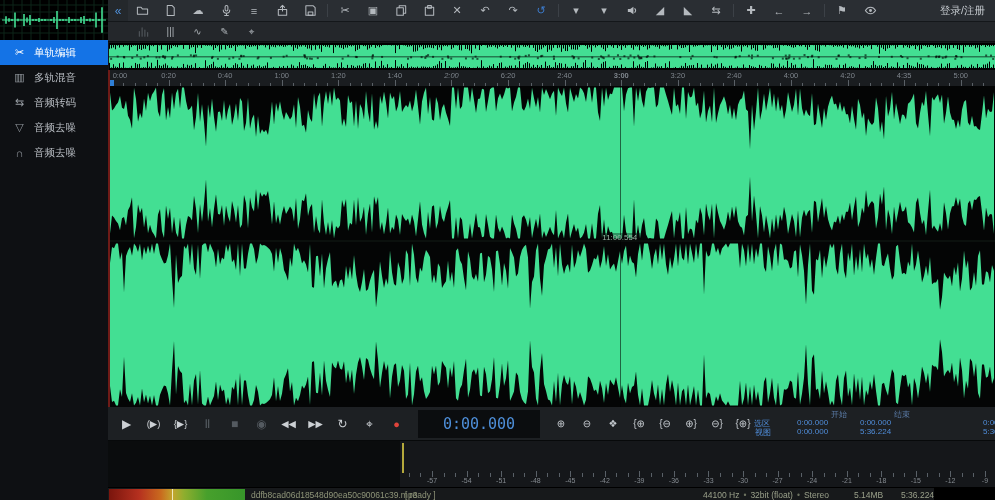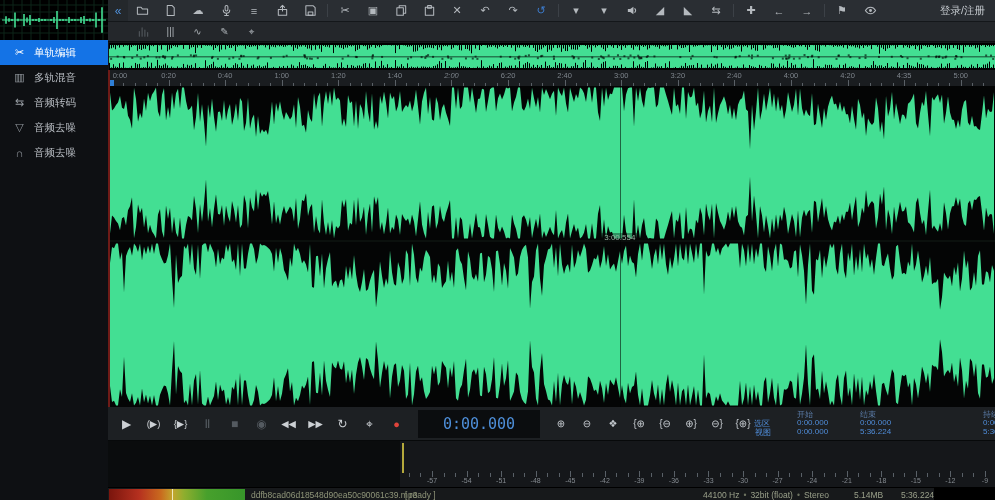--- a/index.html
+++ b/index.html
@@ -55,21 +55,21 @@
   .tr-btn.dim{color:#545a60;}
   .tr-btn.rec{color:#e0443b;font-size:11px;}
   .time-display{margin-left:8px;width:122px;height:28px;background:#0b0d0f;display:flex;
        align-items:center;justify-content:center;color:#4e8fd9;font-size:15px;
        font-family:"DejaVu Sans Mono",monospace;cursor:text;}
   .zoom-bar{display:flex;margin-left:8px;}
   .zm-btn{min-width:26px;height:22px;display:flex;align-items:center;justify-content:center;
        font-size:10px;color:#c3c8cd;cursor:pointer;}
   .info-panel{position:absolute;right:0;top:0;width:258px;height:34px;overflow:hidden;font-size:8px;}
   .ip{position:absolute;white-space:nowrap;}
-  .ip.hd{color:#5b7ca8;}
+  .ip.hd{color:#5b7ca8;margin-left:34px;}
   .ip.lbl{color:#4f8cd8;}
   .ip.val{color:#4f8cd8;cursor:text;}
   
   .meter-row{position:absolute;left:108px;top:441px;width:887px;height:46px;background:#0a0c0d;}
   .meter-panel{position:absolute;left:292px;top:0;width:595px;height:46px;background:#15171a;overflow:hidden;}
   .meter-peak{position:absolute;left:2px;top:2px;width:2px;height:30px;background:#b5a93c;}
   .db .dt{position:absolute;width:1px;background:#596067;}
   .db .dl{position:absolute;top:36px;font-size:7px;color:#848a90;transform:translateX(-50%);}
   
   .statusbar{position:absolute;left:108px;top:487px;width:887px;height:13px;background:#17191b;
@@ -1364,21 +1364,21 @@
       <div class="rt" style="left: 422.692px; height: 3px;"></div>
       <div class="rt" style="left: 434.008px; height: 3px;"></div>
       <div class="rt" style="left: 445.324px; height: 3px;"></div>
       <div class="rt" style="left: 456.64px; height: 6px;"></div>
       <div class="rl" style="left: 456.64px;">2:40</div>
       <div class="rt" style="left: 467.956px; height: 3px;"></div>
       <div class="rt" style="left: 479.272px; height: 3px;"></div>
       <div class="rt" style="left: 490.588px; height: 3px;"></div>
       <div class="rt" style="left: 501.904px; height: 3px;"></div>
       <div class="rt" style="left: 513.22px; height: 6px;"></div>
-      <div class="rl" style="left: 513.22px;">3:00</div>
+      <div class="rl" style="left: 513.22px; font-weight: bold;">3:00</div>
       <div class="rt" style="left: 524.536px; height: 3px;"></div>
       <div class="rt" style="left: 535.852px; height: 3px;"></div>
       <div class="rt" style="left: 547.168px; height: 3px;"></div>
       <div class="rt" style="left: 558.484px; height: 3px;"></div>
       <div class="rt" style="left: 569.8px; height: 6px;"></div>
       <div class="rl" style="left: 569.8px;">3:20</div>
       <div class="rt" style="left: 581.116px; height: 3px;"></div>
       <div class="rt" style="left: 592.432px; height: 3px;"></div>
       <div class="rt" style="left: 603.748px; height: 3px;"></div>
       <div class="rt" style="left: 615.064px; height: 3px;"></div>
@@ -1417,21 +1417,21 @@
     <svg class="ch ch1" id="ch1" width="887" height="154">
         <polygon points="0,17.3 2,6.5 4,24.6 6,22.5 8,19.0 10,16.4 12,9.8 14,21.7 16,22.9 18,14.5 20,29.7 22,33.7 24,42.8 26,1.8 28,13.0 30,35.7 32,26.7 34,32.2 36,12.5 38,25.1 40,6.8 42,15.3 44,8.4 46,5.5 48,1.4 50,25.6 52,30.9 54,8.8 56,2.0 58,34.4 60,21.0 62,32.3 64,6.5 66,23.4 68,7.2 70,2.8 72,22.6 74,1.4 76,1.4 78,14.9 80,24.1 82,22.7 84,19.5 86,44.2 88,31.2 90,6.7 92,36.1 94,18.1 96,36.3 98,60.6 100,18.3 102,32.1 104,12.5 106,31.3 108,45.7 110,26.0 112,25.4 114,35.1 116,14.0 118,34.4 120,23.8 122,18.0 124,39.0 126,30.6 128,17.2 130,35.1 132,12.1 134,15.6 136,45.0 138,37.1 140,11.6 142,42.8 144,32.4 146,28.4 148,51.1 150,30.1 152,47.9 154,43.3 156,46.2 158,43.7 160,49.0 162,35.2 164,15.2 166,38.8 168,16.8 170,25.7 172,15.2 174,26.8 176,34.0 178,26.1 180,29.5 182,33.6 184,30.6 186,18.3 188,41.9 190,11.0 192,21.1 194,40.1 196,38.8 198,46.7 200,24.1 202,32.5 204,35.9 206,7.0 208,23.9 210,10.7 212,6.4 214,40.8 216,17.0 218,4.9 220,17.9 222,4.7 224,19.9 226,1.4 228,14.0 230,11.5 232,14.6 234,39.9 236,32.4 238,41.1 240,8.9 242,17.2 244,15.3 246,40.6 248,14.4 250,43.0 252,17.9 254,22.4 256,33.4 258,5.1 260,25.7 262,36.4 264,7.3 266,43.8 268,35.1 270,43.0 272,9.8 274,18.0 276,5.4 278,16.8 280,32.6 282,6.4 284,13.3 286,10.1 288,25.5 290,20.1 292,4.9 294,25.9 296,21.9 298,19.0 300,21.5 302,14.5 304,25.6 306,18.2 308,3.6 310,20.4 312,38.7 314,15.6 316,6.8 318,1.4 320,28.3 322,10.9 324,33.5 326,34.8 328,10.9 330,17.3 332,34.3 334,22.0 336,18.1 338,26.8 340,32.7 342,39.9 344,1.4 346,1.4 348,22.9 350,1.4 352,23.0 354,20.3 356,1.4 358,1.4 360,1.4 362,16.8 364,1.4 366,13.9 368,27.1 370,13.0 372,12.4 374,2.7 376,3.6 378,26.1 380,14.9 382,3.2 384,1.4 386,1.4 388,25.4 390,12.3 392,7.5 394,13.4 396,8.4 398,1.4 400,2.5 402,1.4 404,25.5 406,16.6 408,11.1 410,1.4 412,1.4 414,22.2 416,24.7 418,20.2 420,12.4 422,23.0 424,1.8 426,12.2 428,21.3 430,10.9 432,26.5 434,1.4 436,9.1 438,2.9 440,7.8 442,13.3 444,7.8 446,4.8 448,29.9 450,1.4 452,6.8 454,9.9 456,1.4 458,17.5 460,26.6 462,1.4 464,8.9 466,16.0 468,8.0 470,12.5 472,1.4 474,3.2 476,7.2 478,16.0 480,1.4 482,1.4 484,16.7 486,1.4 488,1.4 490,26.2 492,35.0 494,1.4 496,20.8 498,1.4 500,14.1 502,7.5 504,8.2 506,1.4 508,1.4 510,1.4 512,1.4 514,1.4 516,25.3 518,8.5 520,2.2 522,1.4 524,1.4 526,40.7 528,1.4 530,15.3 532,1.4 534,15.0 536,21.9 538,5.7 540,1.4 542,2.1 544,1.4 546,1.4 548,21.5 550,18.6 552,1.4 554,1.4 556,1.4 558,8.6 560,14.9 562,22.3 564,29.0 566,1.4 568,20.4 570,17.9 572,28.1 574,1.4 576,1.4 578,32.9 580,5.7 582,11.6 584,10.6 586,1.4 588,20.3 590,16.4 592,32.4 594,25.5 596,4.5 598,36.4 600,25.1 602,19.5 604,36.2 606,1.4 608,37.0 610,27.2 612,18.9 614,15.1 616,10.3 618,16.7 620,28.4 622,18.8 624,33.6 626,22.1 628,34.3 630,18.7 632,13.8 634,12.3 636,4.4 638,23.2 640,25.3 642,63.3 644,18.3 646,44.4 648,25.5 650,1.4 652,34.1 654,24.4 656,7.5 658,24.7 660,13.7 662,1.4 664,21.8 666,7.3 668,25.8 670,10.2 672,25.4 674,18.8 676,33.2 678,24.1 680,5.9 682,16.2 684,25.9 686,18.8 688,2.7 690,29.7 692,2.4 694,22.3 696,30.2 698,23.4 700,28.3 702,30.2 704,6.9 706,39.2 708,38.1 710,17.6 712,30.3 714,42.0 716,22.1 718,34.1 720,20.7 722,13.9 724,9.4 726,18.6 728,17.6 730,24.5 732,15.5 734,26.1 736,19.5 738,28.2 740,28.2 742,37.6 744,19.8 746,33.0 748,43.8 750,12.8 752,18.9 754,32.4 756,26.5 758,49.9 760,32.3 762,36.4 764,39.1 766,36.2 768,11.2 770,22.3 772,46.4 774,35.2 776,53.4 778,9.7 780,30.4 782,22.8 784,5.7 786,33.6 788,17.0 790,27.0 792,38.2 794,28.6 796,28.9 798,33.8 800,17.8 802,16.1 804,12.5 806,7.5 808,37.2 810,42.5 812,27.0 814,15.8 816,20.3 818,4.8 820,28.4 822,50.3 824,11.0 826,14.5 828,11.1 830,8.2 832,17.1 834,8.5 836,37.8 838,26.8 840,10.2 842,26.6 844,33.5 846,34.1 848,42.9 850,33.8 852,41.6 854,23.5 856,15.7 858,13.9 860,36.6 862,39.6 864,29.8 866,40.6 868,40.1 870,43.0 872,44.1 874,27.5 876,9.2 878,32.5 880,22.7 882,25.9 884,25.4 886,6.1 886,147.9 884,128.6 882,128.1 880,131.3 878,121.5 876,144.8 874,126.5 872,109.9 870,111.0 868,113.9 866,113.4 864,124.2 862,114.4 860,117.4 858,140.1 856,138.3 854,130.5 852,112.4 850,120.2 848,111.1 846,119.9 844,120.5 842,127.4 840,143.8 838,127.2 836,116.2 834,145.5 832,136.9 830,145.8 828,142.9 826,139.5 824,143.0 822,103.7 820,125.6 818,149.2 816,133.7 814,138.2 812,127.0 810,111.5 808,116.8 806,146.5 804,141.5 802,137.9 800,136.2 798,120.2 796,125.1 794,125.4 792,115.8 790,127.0 788,137.0 786,120.4 784,148.3 782,131.2 780,123.6 778,144.3 776,100.6 774,118.8 772,107.6 770,131.7 768,142.8 766,117.8 764,114.9 762,117.6 760,121.7 758,104.1 756,127.5 754,121.6 752,135.1 750,141.2 748,110.2 746,121.0 744,134.2 742,116.4 740,125.8 738,125.8 736,134.5 734,127.9 732,138.5 730,129.5 728,136.4 726,135.4 724,144.6 722,140.1 720,133.3 718,119.9 716,131.9 714,112.0 712,123.7 710,136.4 708,115.9 706,114.8 704,147.1 702,123.8 700,125.7 698,130.6 696,123.8 694,131.7 692,151.6 690,124.3 688,151.3 686,135.2 684,128.1 682,137.8 680,148.1 678,129.9 676,120.8 674,135.2 672,128.6 670,143.8 668,128.2 666,146.7 664,132.2 662,152.6 660,140.3 658,129.3 656,146.5 654,129.6 652,119.9 650,152.6 648,128.5 646,109.6 644,135.7 642,90.7 640,128.7 638,130.8 636,149.6 634,141.7 632,140.2 630,135.3 628,119.7 626,131.9 624,120.4 622,135.2 620,125.6 618,137.3 616,143.7 614,138.9 612,135.1 610,126.8 608,117.0 606,152.6 604,117.8 602,134.5 600,128.9 598,117.6 596,149.5 594,128.5 592,121.6 590,137.6 588,133.7 586,152.6 584,143.4 582,142.4 580,148.3 578,121.1 576,152.6 574,152.6 572,125.9 570,136.1 568,133.6 566,152.6 564,125.0 562,131.7 560,139.1 558,145.4 556,152.6 554,152.6 552,152.6 550,135.4 548,132.5 546,152.6 544,152.6 542,151.9 540,152.6 538,148.3 536,132.1 534,139.0 532,152.6 530,138.7 528,152.6 526,113.3 524,152.6 522,152.6 520,151.8 518,145.5 516,128.7 514,152.6 512,152.6 510,152.6 508,152.6 506,152.6 504,145.8 502,146.5 500,139.9 498,152.6 496,133.2 494,152.6 492,119.0 490,127.8 488,152.6 486,152.6 484,137.3 482,152.6 480,152.6 478,138.0 476,146.8 474,150.8 472,152.6 470,141.5 468,146.0 466,138.0 464,145.1 462,152.6 460,127.4 458,136.5 456,152.6 454,144.1 452,147.2 450,152.6 448,124.1 446,149.2 444,146.2 442,140.7 440,146.2 438,151.1 436,144.9 434,152.6 432,127.5 430,143.1 428,132.7 426,141.8 424,152.2 422,131.0 420,141.6 418,133.8 416,129.3 414,131.8 412,152.6 410,152.6 408,142.9 406,137.4 404,128.5 402,152.6 400,151.5 398,152.6 396,145.6 394,140.6 392,146.5 390,141.7 388,128.6 386,152.6 384,152.6 382,150.8 380,139.1 378,127.9 376,150.4 374,151.3 372,141.6 370,141.0 368,126.9 366,140.1 364,152.6 362,137.2 360,152.6 358,152.6 356,152.6 354,133.7 352,131.0 350,152.6 348,131.1 346,152.6 344,152.6 342,114.1 340,121.3 338,127.2 336,135.9 334,132.0 332,119.7 330,136.7 328,143.1 326,119.2 324,120.5 322,143.1 320,125.7 318,152.6 316,147.2 314,138.4 312,115.3 310,133.6 308,150.4 306,135.8 304,128.4 302,139.5 300,132.5 298,135.0 296,132.1 294,128.1 292,149.1 290,133.9 288,128.5 286,143.9 284,140.7 282,147.6 280,121.4 278,137.2 276,148.6 274,136.0 272,144.2 270,111.0 268,118.9 266,110.2 264,146.7 262,117.6 260,128.3 258,148.9 256,120.6 254,131.6 252,136.1 250,111.0 248,139.6 246,113.4 244,138.7 242,136.8 240,145.1 238,112.9 236,121.6 234,114.1 232,139.4 230,142.5 228,140.0 226,152.6 224,134.1 222,149.3 220,136.1 218,149.1 216,137.0 214,113.2 212,147.6 210,143.3 208,130.1 206,147.0 204,118.1 202,121.5 200,129.9 198,107.3 196,115.2 194,113.9 192,132.9 190,143.0 188,112.1 186,135.7 184,123.4 182,120.4 180,124.5 178,127.9 176,120.0 174,127.2 172,138.8 170,128.3 168,137.2 166,115.2 164,138.8 162,118.8 160,105.0 158,110.3 156,107.8 154,110.7 152,106.1 150,123.9 148,102.9 146,125.6 144,121.6 142,111.2 140,142.4 138,116.9 136,109.0 134,138.4 132,141.9 130,118.9 128,136.8 126,123.4 124,115.0 122,136.0 120,130.2 118,119.6 116,140.0 114,118.9 112,128.6 110,128.0 108,108.3 106,122.7 104,141.5 102,121.9 100,135.7 98,93.4 96,117.7 94,135.9 92,117.9 90,147.3 88,122.8 86,109.8 84,134.5 82,131.3 80,129.9 78,139.1 76,152.6 74,152.6 72,131.4 70,151.2 68,146.8 66,130.6 64,147.5 62,121.7 60,133.0 58,119.6 56,152.0 54,145.2 52,123.1 50,128.4 48,152.6 46,148.5 44,145.6 42,138.7 40,147.2 38,128.9 36,141.5 34,121.8 32,127.3 30,118.3 28,141.0 26,152.2 24,111.2 22,120.3 20,124.3 18,139.5 16,131.1 14,132.3 12,144.2 10,137.6 8,135.0 6,131.5 4,129.4 2,147.5 0,136.7" fill="#43DF93"></polygon>
       </svg>
     <div class="ch-sep"></div>
     <svg class="ch ch2" id="ch2" width="887" height="165">
         <polygon points="0,20.1 2,20.9 4,5.0 6,6.3 8,1.4 10,1.4 12,17.7 14,10.0 16,50.2 18,14.1 20,8.4 22,5.0 24,13.7 26,1.4 28,4.3 30,9.9 32,1.4 34,18.5 36,4.8 38,12.5 40,3.6 42,11.3 44,1.4 46,12.0 48,1.4 50,1.4 52,12.2 54,17.3 56,21.6 58,20.8 60,13.5 62,1.4 64,36.5 66,66.1 68,12.2 70,41.0 72,36.0 74,33.8 76,3.7 78,6.9 80,1.4 82,23.4 84,1.4 86,26.5 88,32.9 90,2.3 92,36.9 94,3.4 96,1.4 98,1.4 100,10.5 102,1.4 104,6.2 106,11.1 108,25.6 110,6.7 112,22.4 114,15.5 116,17.6 118,2.5 120,9.9 122,1.4 124,20.3 126,17.3 128,28.1 130,1.4 132,34.3 134,1.4 136,26.4 138,26.5 140,11.7 142,1.4 144,1.4 146,6.9 148,22.0 150,15.2 152,1.4 154,3.4 156,3.0 158,4.1 160,5.7 162,7.8 164,12.0 166,29.8 168,5.7 170,21.0 172,5.9 174,13.3 176,28.0 178,32.4 180,38.7 182,15.5 184,25.1 186,1.4 188,9.3 190,5.7 192,12.1 194,21.5 196,18.3 198,22.5 200,30.4 202,2.0 204,44.9 206,45.8 208,14.3 210,13.7 212,34.6 214,11.3 216,46.6 218,26.2 220,17.2 222,10.1 224,44.4 226,40.3 228,38.5 230,46.6 232,38.4 234,37.2 236,45.8 238,23.8 240,37.3 242,24.2 244,37.6 246,13.1 248,32.3 250,44.5 252,49.9 254,40.3 256,27.0 258,48.9 260,47.3 262,38.5 264,32.3 266,27.8 268,65.6 270,47.1 272,19.2 274,34.0 276,45.9 278,36.3 280,42.9 282,8.6 284,30.2 286,41.9 288,43.7 290,20.0 292,26.6 294,42.0 296,36.2 298,8.1 300,12.5 302,44.3 304,1.5 306,12.8 308,35.5 310,41.3 312,25.6 314,29.7 316,15.7 318,8.0 320,11.1 322,15.0 324,41.2 326,32.4 328,41.4 330,21.3 332,25.1 334,46.0 336,42.3 338,39.3 340,18.6 342,39.7 344,29.6 346,46.0 348,8.7 350,6.3 352,18.3 354,22.3 356,36.5 358,48.3 360,9.2 362,17.3 364,34.4 366,37.8 368,31.7 370,39.8 372,11.5 374,10.8 376,40.3 378,32.7 380,13.7 382,15.8 384,27.5 386,50.0 388,9.3 390,8.6 392,21.9 394,43.7 396,21.1 398,28.8 400,46.7 402,6.0 404,10.6 406,15.5 408,34.4 410,31.4 412,15.0 414,7.7 416,4.4 418,2.8 420,15.6 422,66.8 424,39.9 426,34.4 428,8.3 430,1.4 432,36.4 434,54.1 436,23.1 438,16.1 440,7.5 442,6.6 444,1.5 446,26.0 448,5.0 450,34.3 452,1.4 454,22.6 456,32.0 458,24.7 460,22.1 462,30.8 464,2.5 466,26.1 468,20.2 470,8.0 472,15.0 474,8.7 476,1.4 478,7.2 480,30.8 482,28.4 484,23.1 486,16.1 488,17.5 490,12.1 492,26.3 494,18.7 496,4.1 498,23.9 500,12.1 502,27.5 504,24.0 506,21.6 508,29.8 510,19.3 512,8.9 514,22.1 516,9.1 518,3.4 520,24.3 522,13.5 524,19.9 526,21.6 528,35.5 530,12.3 532,1.4 534,18.8 536,1.4 538,1.4 540,1.4 542,11.7 544,27.1 546,13.4 548,6.6 550,22.7 552,1.4 554,18.0 556,1.4 558,22.5 560,33.0 562,15.1 564,27.0 566,17.1 568,1.4 570,24.6 572,1.4 574,15.8 576,18.4 578,1.4 580,22.4 582,1.4 584,10.9 586,21.0 588,1.4 590,17.5 592,1.4 594,1.4 596,52.5 598,8.6 600,14.8 602,12.9 604,1.4 606,1.4 608,10.7 610,5.7 612,13.8 614,6.4 616,4.1 618,1.4 620,5.8 622,1.4 624,1.4 626,1.4 628,1.4 630,1.4 632,26.3 634,1.4 636,8.2 638,24.5 640,1.4 642,20.8 644,1.4 646,22.4 648,6.2 650,15.7 652,1.4 654,1.4 656,25.3 658,30.1 660,4.3 662,14.1 664,29.3 666,9.2 668,1.4 670,24.8 672,1.4 674,2.7 676,17.7 678,17.3 680,19.0 682,26.4 684,25.1 686,9.5 688,8.3 690,35.3 692,2.2 694,13.2 696,28.9 698,62.7 700,23.2 702,1.4 704,48.8 706,52.7 708,16.9 710,18.5 712,7.7 714,36.3 716,13.6 718,25.8 720,14.8 722,1.8 724,6.2 726,1.4 728,26.4 730,32.8 732,11.2 734,1.4 736,28.9 738,36.5 740,10.3 742,19.5 744,1.4 746,33.7 748,14.0 750,29.1 752,7.0 754,30.5 756,1.4 758,16.9 760,11.5 762,25.9 764,16.9 766,33.0 768,16.0 770,1.4 772,1.6 774,23.1 776,24.3 778,16.7 780,11.3 782,26.6 784,37.7 786,33.8 788,4.6 790,2.8 792,19.0 794,32.0 796,30.8 798,32.6 800,19.4 802,24.4 804,1.6 806,29.0 808,22.6 810,8.4 812,22.7 814,40.5 816,34.0 818,23.4 820,34.3 822,14.9 824,42.2 826,40.5 828,40.6 830,36.8 832,67.8 834,55.0 836,30.4 838,34.5 840,37.0 842,33.5 844,44.5 846,24.8 848,33.5 850,20.2 852,49.5 854,36.8 856,8.6 858,26.2 860,18.3 862,48.5 864,45.5 866,29.9 868,43.9 870,14.0 872,8.2 874,42.6 876,42.5 878,29.3 880,30.4 882,40.5 884,22.9 886,28.9 886,136.1 884,142.1 882,124.5 880,134.6 878,135.7 876,122.5 874,122.4 872,156.8 870,151.0 868,121.1 866,135.1 864,119.5 862,116.5 860,146.7 858,138.8 856,156.4 854,128.2 852,115.5 850,144.8 848,131.5 846,140.2 844,120.5 842,131.5 840,128.0 838,130.5 836,134.6 834,110.0 832,97.2 830,128.2 828,124.4 826,124.5 824,122.8 822,150.1 820,130.7 818,141.6 816,131.0 814,124.5 812,142.3 810,156.6 808,142.4 806,136.0 804,163.4 802,140.6 800,145.6 798,132.4 796,134.2 794,133.0 792,146.0 790,162.2 788,160.4 786,131.2 784,127.3 782,138.4 780,153.7 778,148.3 776,140.7 774,141.9 772,163.4 770,163.6 768,149.0 766,132.0 764,148.1 762,139.1 760,153.5 758,148.1 756,163.6 754,134.5 752,158.0 750,135.9 748,151.0 746,131.3 744,163.6 742,145.5 740,154.7 738,128.5 736,136.1 734,163.6 732,153.8 730,132.2 728,138.6 726,163.6 724,158.8 722,163.2 720,150.2 718,139.2 716,151.4 714,128.7 712,157.3 710,146.5 708,148.1 706,112.3 704,116.2 702,163.6 700,141.8 698,102.3 696,136.1 694,151.8 692,162.8 690,129.7 688,156.7 686,155.5 684,139.9 682,138.6 680,146.0 678,147.7 676,147.3 674,162.3 672,163.6 670,140.2 668,163.6 666,155.8 664,135.7 662,150.9 660,160.7 658,134.9 656,139.7 654,163.6 652,163.6 650,149.3 648,158.8 646,142.6 644,163.6 642,144.2 640,163.6 638,140.5 636,156.8 634,163.6 632,138.7 630,163.6 628,163.6 626,163.6 624,163.6 622,163.6 620,159.2 618,163.6 616,160.9 614,158.6 612,151.2 610,159.3 608,154.3 606,163.6 604,163.6 602,152.1 600,150.2 598,156.4 596,112.5 594,163.6 592,163.6 590,147.5 588,163.6 586,144.0 584,154.1 582,163.6 580,142.6 578,163.6 576,146.6 574,149.2 572,163.6 570,140.4 568,163.6 566,147.9 564,138.0 562,149.9 560,132.0 558,142.5 556,163.6 554,147.0 552,163.6 550,142.3 548,158.4 546,151.6 544,137.9 542,153.3 540,163.6 538,163.6 536,163.6 534,146.2 532,163.6 530,152.7 528,129.5 526,143.4 524,145.1 522,151.5 520,140.7 518,161.6 516,155.9 514,142.9 512,156.1 510,145.7 508,135.2 506,143.4 504,141.0 502,137.5 500,152.9 498,141.1 496,160.9 494,146.3 492,138.7 490,152.9 488,147.5 486,148.9 484,141.9 482,136.6 480,134.2 478,157.8 476,163.6 474,156.3 472,150.0 470,157.0 468,144.8 466,138.9 464,162.5 462,134.2 460,142.9 458,140.3 456,133.0 454,142.4 452,163.6 450,130.7 448,160.0 446,139.0 444,163.5 442,158.4 440,157.5 438,148.9 436,141.9 434,110.9 432,128.6 430,163.6 428,156.7 426,130.6 424,125.1 422,98.2 420,149.4 418,162.2 416,160.6 414,157.3 412,150.0 410,133.6 408,130.6 406,149.5 404,154.4 402,159.0 400,118.3 398,136.2 396,143.9 394,121.3 392,143.1 390,156.4 388,155.7 386,115.0 384,137.5 382,149.2 380,151.3 378,132.3 376,124.7 374,154.2 372,153.5 370,125.2 368,133.3 366,127.2 364,130.6 362,147.7 360,155.8 358,116.7 356,128.5 354,142.7 352,146.7 350,158.7 348,156.3 346,119.0 344,135.4 342,125.3 340,146.4 338,125.7 336,122.7 334,119.0 332,139.9 330,143.7 328,123.6 326,132.6 324,123.8 322,150.0 320,153.9 318,157.0 316,149.3 314,135.3 312,139.4 310,123.7 308,129.5 306,152.2 304,163.5 302,120.7 300,152.5 298,156.9 296,128.8 294,123.0 292,138.4 290,145.0 288,121.3 286,123.1 284,134.8 282,156.4 280,122.1 278,128.7 276,119.1 274,131.0 272,145.8 270,117.9 268,99.4 266,137.2 264,132.7 262,126.5 260,117.7 258,116.1 256,138.0 254,124.7 252,115.1 250,120.5 248,132.7 246,151.9 244,127.4 242,140.8 240,127.7 238,141.2 236,119.2 234,127.8 232,126.6 230,118.4 228,126.5 226,124.7 224,120.6 222,154.9 220,147.8 218,138.8 216,118.4 214,153.7 212,130.4 210,151.3 208,150.7 206,119.2 204,120.1 202,163.0 200,134.6 198,142.5 196,146.7 194,143.5 192,152.9 190,159.3 188,155.7 186,163.6 184,139.9 182,149.5 180,126.3 178,132.6 176,137.0 174,151.7 172,159.1 170,144.0 168,159.3 166,135.2 164,153.0 162,157.2 160,159.3 158,160.9 156,162.0 154,161.6 152,163.6 150,149.8 148,143.0 146,158.1 144,163.6 142,163.6 140,153.3 138,138.5 136,138.6 134,163.6 132,130.7 130,163.6 128,136.9 126,147.7 124,144.7 122,163.6 120,155.1 118,162.5 116,147.4 114,149.5 112,142.6 110,158.3 108,139.4 106,153.9 104,158.8 102,163.6 100,154.5 98,163.6 96,163.6 94,161.6 92,128.1 90,162.7 88,132.1 86,138.5 84,163.6 82,141.6 80,163.6 78,158.1 76,161.3 74,131.2 72,129.0 70,124.0 68,152.8 66,98.9 64,128.5 62,163.6 60,151.5 58,144.2 56,143.4 54,147.7 52,152.8 50,163.6 48,163.6 46,153.0 44,163.6 42,153.7 40,161.4 38,152.5 36,160.2 34,146.5 32,163.6 30,155.1 28,160.7 26,163.6 24,151.3 22,160.0 20,156.6 18,150.9 16,114.8 14,155.0 12,147.3 10,163.6 8,163.6 6,158.7 4,160.0 2,144.1 0,144.9" fill="#43DF93"></polygon>
       </svg>
   </div>
   <div class="redline"></div>
   <div class="playhead" id="playhead" style="left: 619.799px;"></div>
-  <div class="ph-label" id="ph-label" style="left: 619.799px;">3:00.554</div>
+  <div class="ph-label" id="ph-label" style="left: 619.799px;">11:00.554</div>
 
   <div class="transport">
     <div id="tr-btns" style="display:flex;align-items:center;">
         <div class="tr-btn">▶</div>
         <div class="tr-btn small">(▶)</div>
         <div class="tr-btn small">{▶}</div>
         <div class="tr-btn dim">Ⅱ</div>
         <div class="tr-btn dim">■</div>
         <div class="tr-btn dim">◉</div>
         <div class="tr-btn small">◀◀</div>

